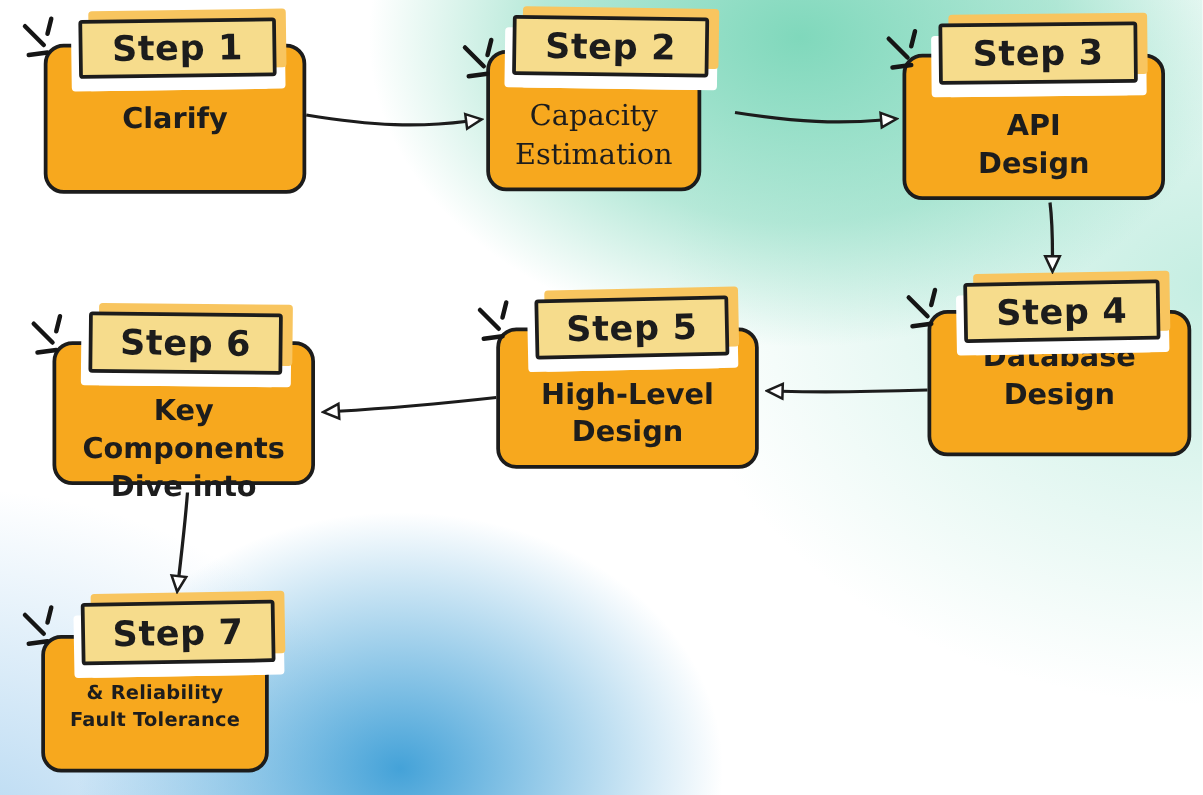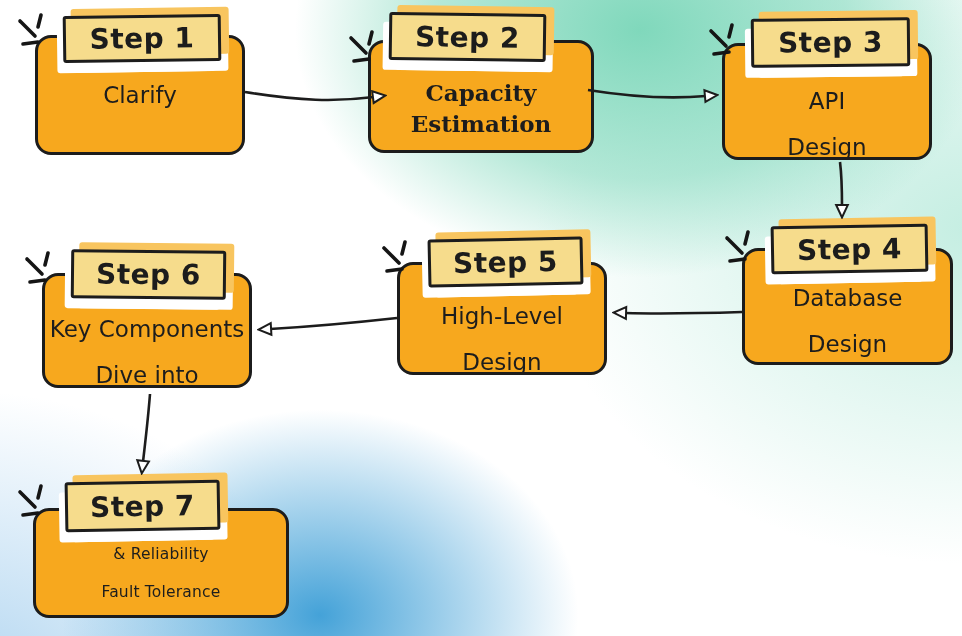--- a/index.html
+++ b/index.html
@@ -46,22 +46,22 @@
     font-weight:800; font-size:28px; color:#1c1c1c;
     font-family:"DejaVu Sans", sans-serif;
     letter-spacing:0.5px;
   }
 
   .lines {
     position:absolute; z-index:1; left:0; right:0;
     display:flex; flex-direction:column; align-items:center;
     text-align:center; color:#1d1d1d;
   }
-  .rounded { font-family:"DejaVu Sans", sans-serif; font-weight:400; font-size:23px; line-height:1.32;gap:16px; }
-  .serif   { font-family:"DejaVu Serif", serif;      font-weight:700; font-size:23px; line-height:1.34; }
+  .rounded { font-family:"DejaVu Sans", sans-serif; font-weight:700; font-size:23px; line-height:1.32; }
+  .serif   { font-family:"DejaVu Serif", serif;      font-weight:400; font-size:23px; line-height:1.34; }
   .small   { font-size:15.5px; line-height:1.45; letter-spacing:0.2px; }
 
   .sparkle { position:absolute; z-index:3; }
 
   .arrows { position:absolute; left:0; top:0; width:962px; height:636px; pointer-events:none; z-index:5; }
 </style>
 </head>
 <body>
 
 <div class="canvas">
@@ -89,21 +89,21 @@
       </g>
     </svg>
     <div class="tab" style="left:25px; top:-23px; width:158px; height:47px; transform:rotate(-0.8deg);">
       <span>Step 1</span>
     </div>
     <div class="lines rounded" style="top:42px;">
       <span>Clarify</span>
     </div>
   </div>
 
-  <div class="card" style="left:368px; top:40px; width:226px; height:113px;padding-left:28px;">
+  <div class="card" style="left:389px; top:40px; width:172px; height:113px;padding-left:28px;">
     <svg class="sparkle" style="left:-32px; top:-14px;" width="40" height="40" viewBox="0 0 40 40">
       <g stroke="#151515" stroke-width="3.6" stroke-linecap="round">
         <line x1="12" y1="9" x2="27" y2="24"></line>
           <line x1="33" y1="3" x2="30" y2="15"></line>
           <line x1="15" y1="32" x2="30" y2="30"></line>
       </g>
     </svg>
     <div class="tab" style="left:18px; top:-30px; width:157px; height:48px; transform:rotate(0.8deg);">
       <span>Step 2</span>
     </div>
@@ -134,21 +134,21 @@
     <svg class="sparkle" style="left:-30px; top:-22px;" width="40" height="40" viewBox="0 0 40 40">
       <g stroke="#151515" stroke-width="3.6" stroke-linecap="round">
         <line x1="12" y1="9" x2="27" y2="24"></line>
           <line x1="33" y1="3" x2="30" y2="15"></line>
           <line x1="15" y1="32" x2="30" y2="30"></line>
       </g>
     </svg>
     <div class="tab" style="left:26px; top:-26px; width:157px; height:48px; transform:rotate(-1deg);">
       <span>Step 4</span>
     </div>
-    <div class="lines rounded" style="top:32px;align-items:center;">
+    <div class="lines rounded" style="top:20px;align-items:center;">
       <span>Database</span>
       <span>Design</span>
     </div>
   </div>
 
   <div class="card" style="left:397px; top:262px; width:210px; height:113px;">
     <svg class="sparkle" style="left:-28px; top:-26px;" width="40" height="40" viewBox="0 0 40 40">
       <g stroke="#151515" stroke-width="3.6" stroke-linecap="round">
         <line x1="12" y1="9" x2="27" y2="24"></line>
           <line x1="33" y1="3" x2="30" y2="15"></line>
@@ -174,21 +174,21 @@
     </svg>
     <div class="tab" style="left:26px; top:-26px; width:155px; height:49px; transform:rotate(0.6deg);">
       <span>Step 6</span>
     </div>
     <div class="lines rounded" style="top:38px;">
       <span>Key Components</span>
       <span>Dive into</span>
     </div>
   </div>
 
-  <div class="card" style="left:33px; top:508px; width:256px; height:110px;">
+  <div class="card" style="left:33px; top:508px; width:182px; height:110px;">
     <svg class="sparkle" style="left:-28px; top:-28px;" width="40" height="40" viewBox="0 0 40 40">
       <g stroke="#151515" stroke-width="3.6" stroke-linecap="round">
         <line x1="12" y1="9" x2="27" y2="24"></line>
           <line x1="33" y1="3" x2="30" y2="15"></line>
           <line x1="15" y1="32" x2="30" y2="30"></line>
       </g>
     </svg>
     <div class="tab" style="left:29px; top:-30px; width:155px; height:50px; transform:rotate(-1deg);">
       <span>Step 7</span>
     </div>

